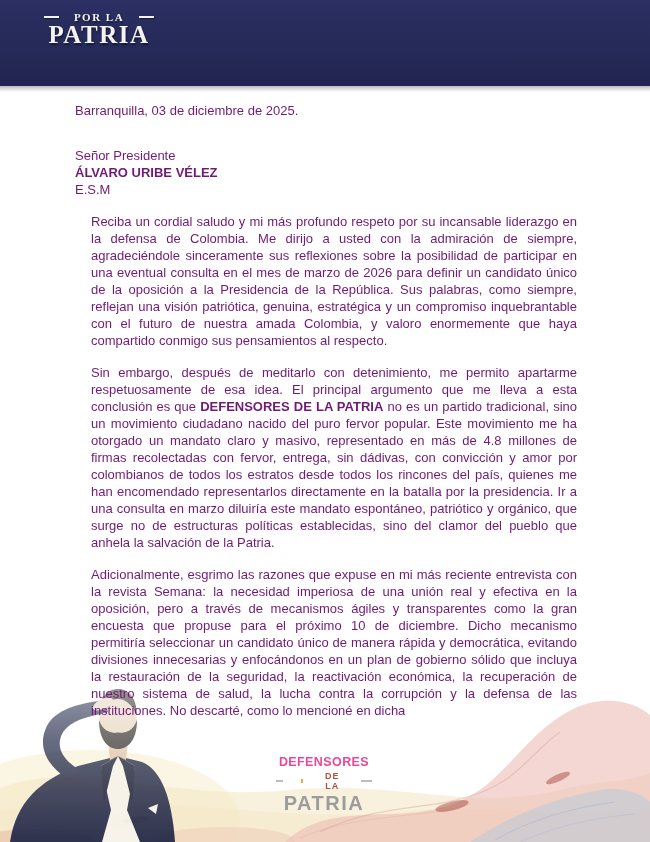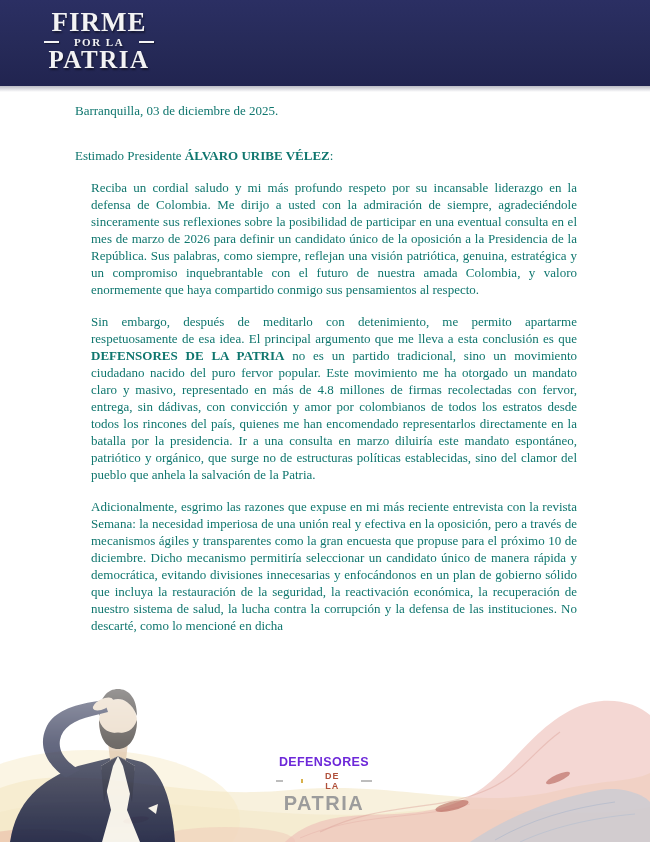--- a/index.html
+++ b/index.html
@@ -30,52 +30,51 @@
   .htitle{
     position:absolute;left:228px;right:10px;top:0;height:86px;
     display:flex;align-items:center;justify-content:center;
     color:#f4f4f6;font-weight:bold;font-size:25px;letter-spacing:-0.2px;
     text-shadow:2px 3px 2px rgba(0,0,0,0.55);
     white-space:nowrap;
   }
   
   .letter{
     position:absolute;left:75px;top:102px;width:502px;z-index:2;
-    font-family:Liberation Serif, serif;font-size:13px;line-height:17px;color:#0f766e;
+    font-family:Liberation Sans, sans-serif;font-size:13px;line-height:17px;color:#701a75;
   }
   .date{margin:0 0 28px 0;}
   .recipient p{margin:0;line-height:17px;}
   .rec-name{font-weight:bold;}
   .salutation{margin:22px 0 0 0;}
   .salutation b{font-weight:bold;}
   .para{margin:15px 0 0 16px;text-align:justify;}
   .para b{font-weight:bold;}
   
   .fbrand{
     position:absolute;left:276px;top:755px;width:96px;text-align:center;z-index:3;
     font-family:"Liberation Sans", sans-serif;
   }
-  .fbrand-top{font-size:12.5px;font-weight:bold;color:#6d28d9;letter-spacing:0.4px;line-height:14px;}
+  .fbrand-top{font-size:12.5px;font-weight:bold;color:#ec4899;letter-spacing:0.4px;line-height:14px;}
   .fbrand-mid{display:flex;align-items:center;justify-content:center;gap:18px;margin:2px 0;}
   .fbrand-mid .gdash{width:10px;height:1.5px;background:#bdbdbd;}
   .fbrand-mid .gdash.long{width:16px;}
   .fbrand-mid .ydot{width:3.5px;height:3.5px;background:#d8b14c;}
   .fbrand-dela{font-size:9px;font-weight:bold;color:#b0503b;letter-spacing:1px;}
   .fbrand-bottom{font-size:20px;font-weight:bold;color:#9c9c9c;letter-spacing:1.5px;line-height:21px;}
   
   .art{position:absolute;left:0;top:660px;width:650px;height:182px;z-index:1;pointer-events:none;}
 </style>
 </head>
 <body>
 
 <div class="page">
 
   <div class="band">
     <div class="hlogo">
-      <div class="hlogo-big">FIRME</div>
       <div class="hlogo-mid">
         <span class="bar"></span>
         <span class="hlogo-small">POR LA</span>
         <span class="bar"></span>
       </div>
       <div class="hlogo-big2">PATRIA</div>
     </div>
   </div>
 
   <svg class="art" viewBox="0 0 650 182" aria-hidden="true">
@@ -135,22 +134,26 @@
 
       <path d="M66,118 C46,104 38,86 46,68 C52,54 68,46 92,42 L104,40 L108,52 L92,56 C74,60 62,68 60,80 C58,92 66,102 80,110 Z" fill="#252b4c"></path>
 
       <ellipse cx="103" cy="44" rx="11" ry="5" transform="rotate(-26 103 44)" fill="#e7d4bd"></ellipse>
     </g>
   </svg>
 
   <div class="letter">
     <p class="date">Barranquilla, 03 de diciembre de 2025.</p>
 
+    <div class="recipient">
+      <p>Señor Presidente</p>
+      <p class="rec-name">ÁLVARO URIBE VÉLEZ</p>
+      <p>E.S.M</p>
+    </div>
 
-    <p class="salutation"><span>Estimado Presidente </span><b>ÁLVARO URIBE VÉLEZ</b><span>:</span></p>
 
     <p class="para">Reciba un cordial saludo y mi más profundo respeto por su incansable liderazgo en la defensa de Colombia. Me dirijo a usted con la admiración de siempre, agradeciéndole sinceramente sus reflexiones sobre la posibilidad de participar en una eventual consulta en el mes de marzo de 2026 para definir un candidato único de la oposición a la Presidencia de la República. Sus palabras, como siempre, reflejan una visión patriótica, genuina, estratégica y un compromiso inquebrantable con el futuro de nuestra amada Colombia, y valoro enormemente que haya compartido conmigo sus pensamientos al respecto.</p>
 
     <p class="para"><span>Sin embargo, después de meditarlo con detenimiento, me permito apartarme respetuosamente de esa idea. El principal argumento que me lleva a esta conclusión es que </span><b>DEFENSORES DE LA PATRIA</b><span> no es un partido tradicional, sino un movimiento ciudadano nacido del puro fervor popular. Este movimiento me ha otorgado un mandato claro y masivo, representado en más de 4.8 millones de firmas recolectadas con fervor, entrega, sin dádivas, con convicción y amor por colombianos de todos los estratos desde todos los rincones del país, quienes me han encomendado representarlos directamente en la batalla por la presidencia. Ir a una consulta en marzo diluiría este mandato espontáneo, patriótico y orgánico, que surge no de estructuras políticas establecidas, sino del clamor del pueblo que anhela la salvación de la Patria.</span></p>
 
     <p class="para">Adicionalmente, esgrimo las razones que expuse en mi más reciente entrevista con la revista Semana: la necesidad imperiosa de una unión real y efectiva en la oposición, pero a través de mecanismos ágiles y transparentes como la gran encuesta que propuse para el próximo 10 de diciembre. Dicho mecanismo permitiría seleccionar un candidato único de manera rápida y democrática, evitando divisiones innecesarias y enfocándonos en un plan de gobierno sólido que incluya la restauración de la seguridad, la reactivación económica, la recuperación de nuestro sistema de salud, la lucha contra la corrupción y la defensa de las instituciones. No descarté, como lo mencioné en dicha</p>
   </div>
 
   <div class="fbrand">
     <div class="fbrand-top">DEFENSORES</div>

